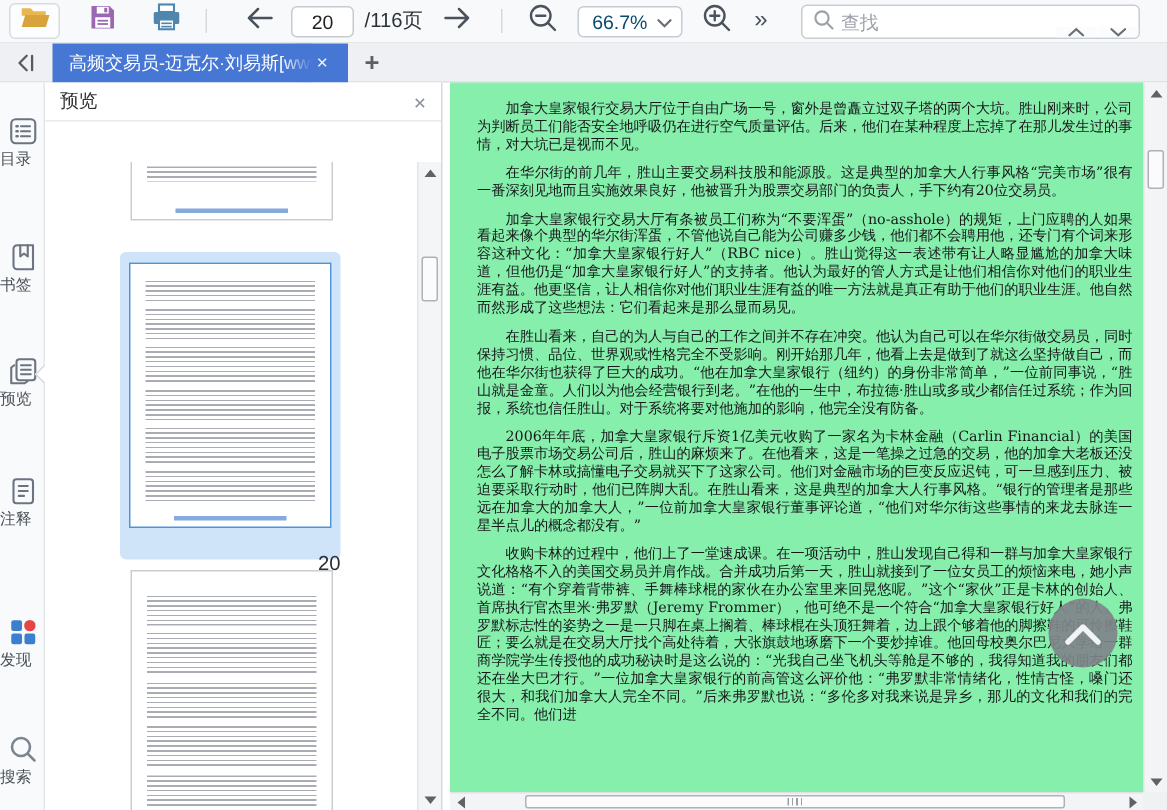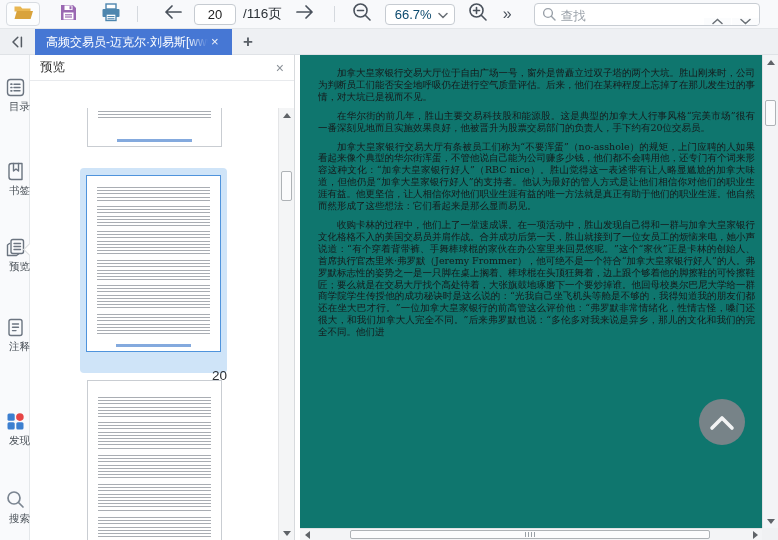--- a/index.html
+++ b/index.html
@@ -46,21 +46,21 @@
   .tab-title { position:relative; width:162px; overflow:hidden; white-space:nowrap;
                font-size:12px; line-height:26px; }
   .tab-title::after { content:""; position:absolute; right:0; top:0; bottom:0; width:20px;
                       background:linear-gradient(to right, rgba(70,119,212,0), #4677d4); }
   .tab-close { font-size:13px; color:#eef2fa; margin-left:3px; }
   .newtab-btn { margin-left:11px; font-size:17px; color:#5a6068; font-weight:bold; }
 
   
   #iconbar { position:absolute; left:0; top:55px; width:30px; height:485px;
              background:#f9fafc; border-right:1px solid #e4e7ea; }
-  .side-item { position:absolute; left:0; width:30px; text-align:right; }
+  .side-item { position:absolute; left:0; width:30px; text-align:left; }
   .side-item svg { display:block; margin:0 auto; }
   .side-label { display:block; font-size:10.5px; color:#4a5158; margin-top:2px;
                 letter-spacing:0; line-height:12px; }
   .active-notch { position:absolute; left:25px; top:245px; width:9px; height:9px; background:#fff;
                   border-left:1px solid #d7dadd; border-bottom:1px solid #d7dadd;
                   transform:rotate(45deg); z-index:5; }
 
   
   #panel { position:absolute; left:30px; top:55px; width:265px; height:485px;
            background:#fff; border-right:1px solid #d7dadd; }
@@ -106,21 +106,21 @@
   .tri-left { width:0; height:0; border-top:4px solid transparent; border-bottom:4px solid transparent;
               border-right:5px solid #5f6368; }
   .tri-right { width:0; height:0; border-top:4px solid transparent; border-bottom:4px solid transparent;
                border-left:5px solid #5f6368; }
   .sb-thumb-v { position:absolute; left:2px; right:2px; background:#fbfbfc;
                 border:1px solid #aeb2b6; border-radius:2px; }
   #panel-scroll .sb-thumb-v { top:63px; height:30px; }
 
   
   #main { position:absolute; left:300px; top:55px; width:462px; height:473px;
-          background:#0f766e; overflow:hidden; }
+          background:#86efac; overflow:hidden; }
   .doc { position:absolute; left:18px; right:7px; top:12px; bottom:0; overflow:hidden; }
   .doc p { font-family:"DejaVu Serif", serif; font-size:9.5px; line-height:11.9px;
            color:#16181a; text-align:justify; text-indent:2em; margin:0 0 7px 0; }
 
   #backtop { position:absolute; left:699px; top:399px; width:46px; height:46px; border-radius:50%;
              background:rgba(128,132,138,.92); display:flex; align-items:center;
              justify-content:center; z-index:20; }
 
   
   #main-vscroll { right:0; top:55px; width:16px; height:473px; position:absolute;
@@ -350,20 +350,22 @@
         </div>
     </div>
   </div>
 </div>
 
 <div id="main">
   <div class="doc">
     <p>加拿大皇家银行交易大厅位于自由广场一号，窗外是曾矗立过双子塔的两个大坑。胜山刚来时，公司为判断员工们能否安全地呼吸仍在进行空气质量评估。后来，他们在某种程度上忘掉了在那儿发生过的事情，对大坑已是视而不见。</p>
     <p>在华尔街的前几年，胜山主要交易科技股和能源股。这是典型的加拿大人行事风格“完美市场”很有一番深刻见地而且实施效果良好，他被晋升为股票交易部门的负责人，手下约有20位交易员。</p>
     <p>加拿大皇家银行交易大厅有条被员工们称为“不要浑蛋”（no-asshole）的规矩，上门应聘的人如果看起来像个典型的华尔街浑蛋，不管他说自己能为公司赚多少钱，他们都不会聘用他，还专门有个词来形容这种文化：“加拿大皇家银行好人”（RBC nice）。胜山觉得这一表述带有让人略显尴尬的加拿大味道，但他仍是“加拿大皇家银行好人”的支持者。他认为最好的管人方式是让他们相信你对他们的职业生涯有益。他更坚信，让人相信你对他们职业生涯有益的唯一方法就是真正有助于他们的职业生涯。他自然而然形成了这些想法：它们看起来是那么显而易见。</p>
+    <p>在胜山看来，自己的为人与自己的工作之间并不存在冲突。他认为自己可以在华尔街做交易员，同时保持习惯、品位、世界观或性格完全不受影响。刚开始那几年，他看上去是做到了就这么坚持做自己，而他在华尔街也获得了巨大的成功。“他在加拿大皇家银行（纽约）的身份非常简单，”一位前同事说，“胜山就是金童。人们以为他会经营银行到老。”在他的一生中，布拉德·胜山或多或少都信任过系统；作为回报，系统也信任胜山。对于系统将要对他施加的影响，他完全没有防备。</p>
+    <p>2006年年底，加拿大皇家银行斥资1亿美元收购了一家名为卡林金融（Carlin Financial）的美国电子股票市场交易公司后，胜山的麻烦来了。在他看来，这是一笔操之过急的交易，他的加拿大老板还没怎么了解卡林或搞懂电子交易就买下了这家公司。他们对金融市场的巨变反应迟钝，可一旦感到压力、被迫要采取行动时，他们已阵脚大乱。在胜山看来，这是典型的加拿大人行事风格。“银行的管理者是那些远在加拿大的加拿大人，”一位前加拿大皇家银行董事评论道，“他们对华尔街这些事情的来龙去脉连一星半点儿的概念都没有。”</p>
     <p>收购卡林的过程中，他们上了一堂速成课。在一项活动中，胜山发现自己得和一群与加拿大皇家银行文化格格不入的美国交易员并肩作战。合并成功后第一天，胜山就接到了一位女员工的烦恼来电，她小声说道：“有个穿着背带裤、手舞棒球棍的家伙在办公室里来回晃悠呢。”这个“家伙”正是卡林的创始人、首席执行官杰里米·弗罗默（Jeremy Frommer），他可绝不是一个符合“加拿大皇家银行好人”的人。弗罗默标志性的姿势之一是一只脚在桌上搁着、棒球棍在头顶狂舞着，边上跟个够着他的脚擦鞋的可怜擦鞋匠；要么就是在交易大厅找个高处待着，大张旗鼓地琢磨下一个要炒掉谁。他回母校奥尔巴尼大学给一群商学院学生传授他的成功秘诀时是这么说的：“光我自己坐飞机头等舱是不够的，我得知道我的朋友们都还在坐大巴才行。”一位加拿大皇家银行的前高管这么评价他：“弗罗默非常情绪化，性情古怪，嗓门还很大，和我们加拿大人完全不同。”后来弗罗默也说：“多伦多对我来说是异乡，那儿的文化和我们的完全不同。他们进</p>
   </div>
 </div>
 
 <div id="backtop">
   <svg width="28" height="18" viewBox="0 0 28 18" fill="none" stroke="#f2f3f4" stroke-width="3.6" stroke-linecap="round" stroke-linejoin="round">
     <path d="M4 15 L14 5 L24 15"></path>
   </svg>
 </div>
 

